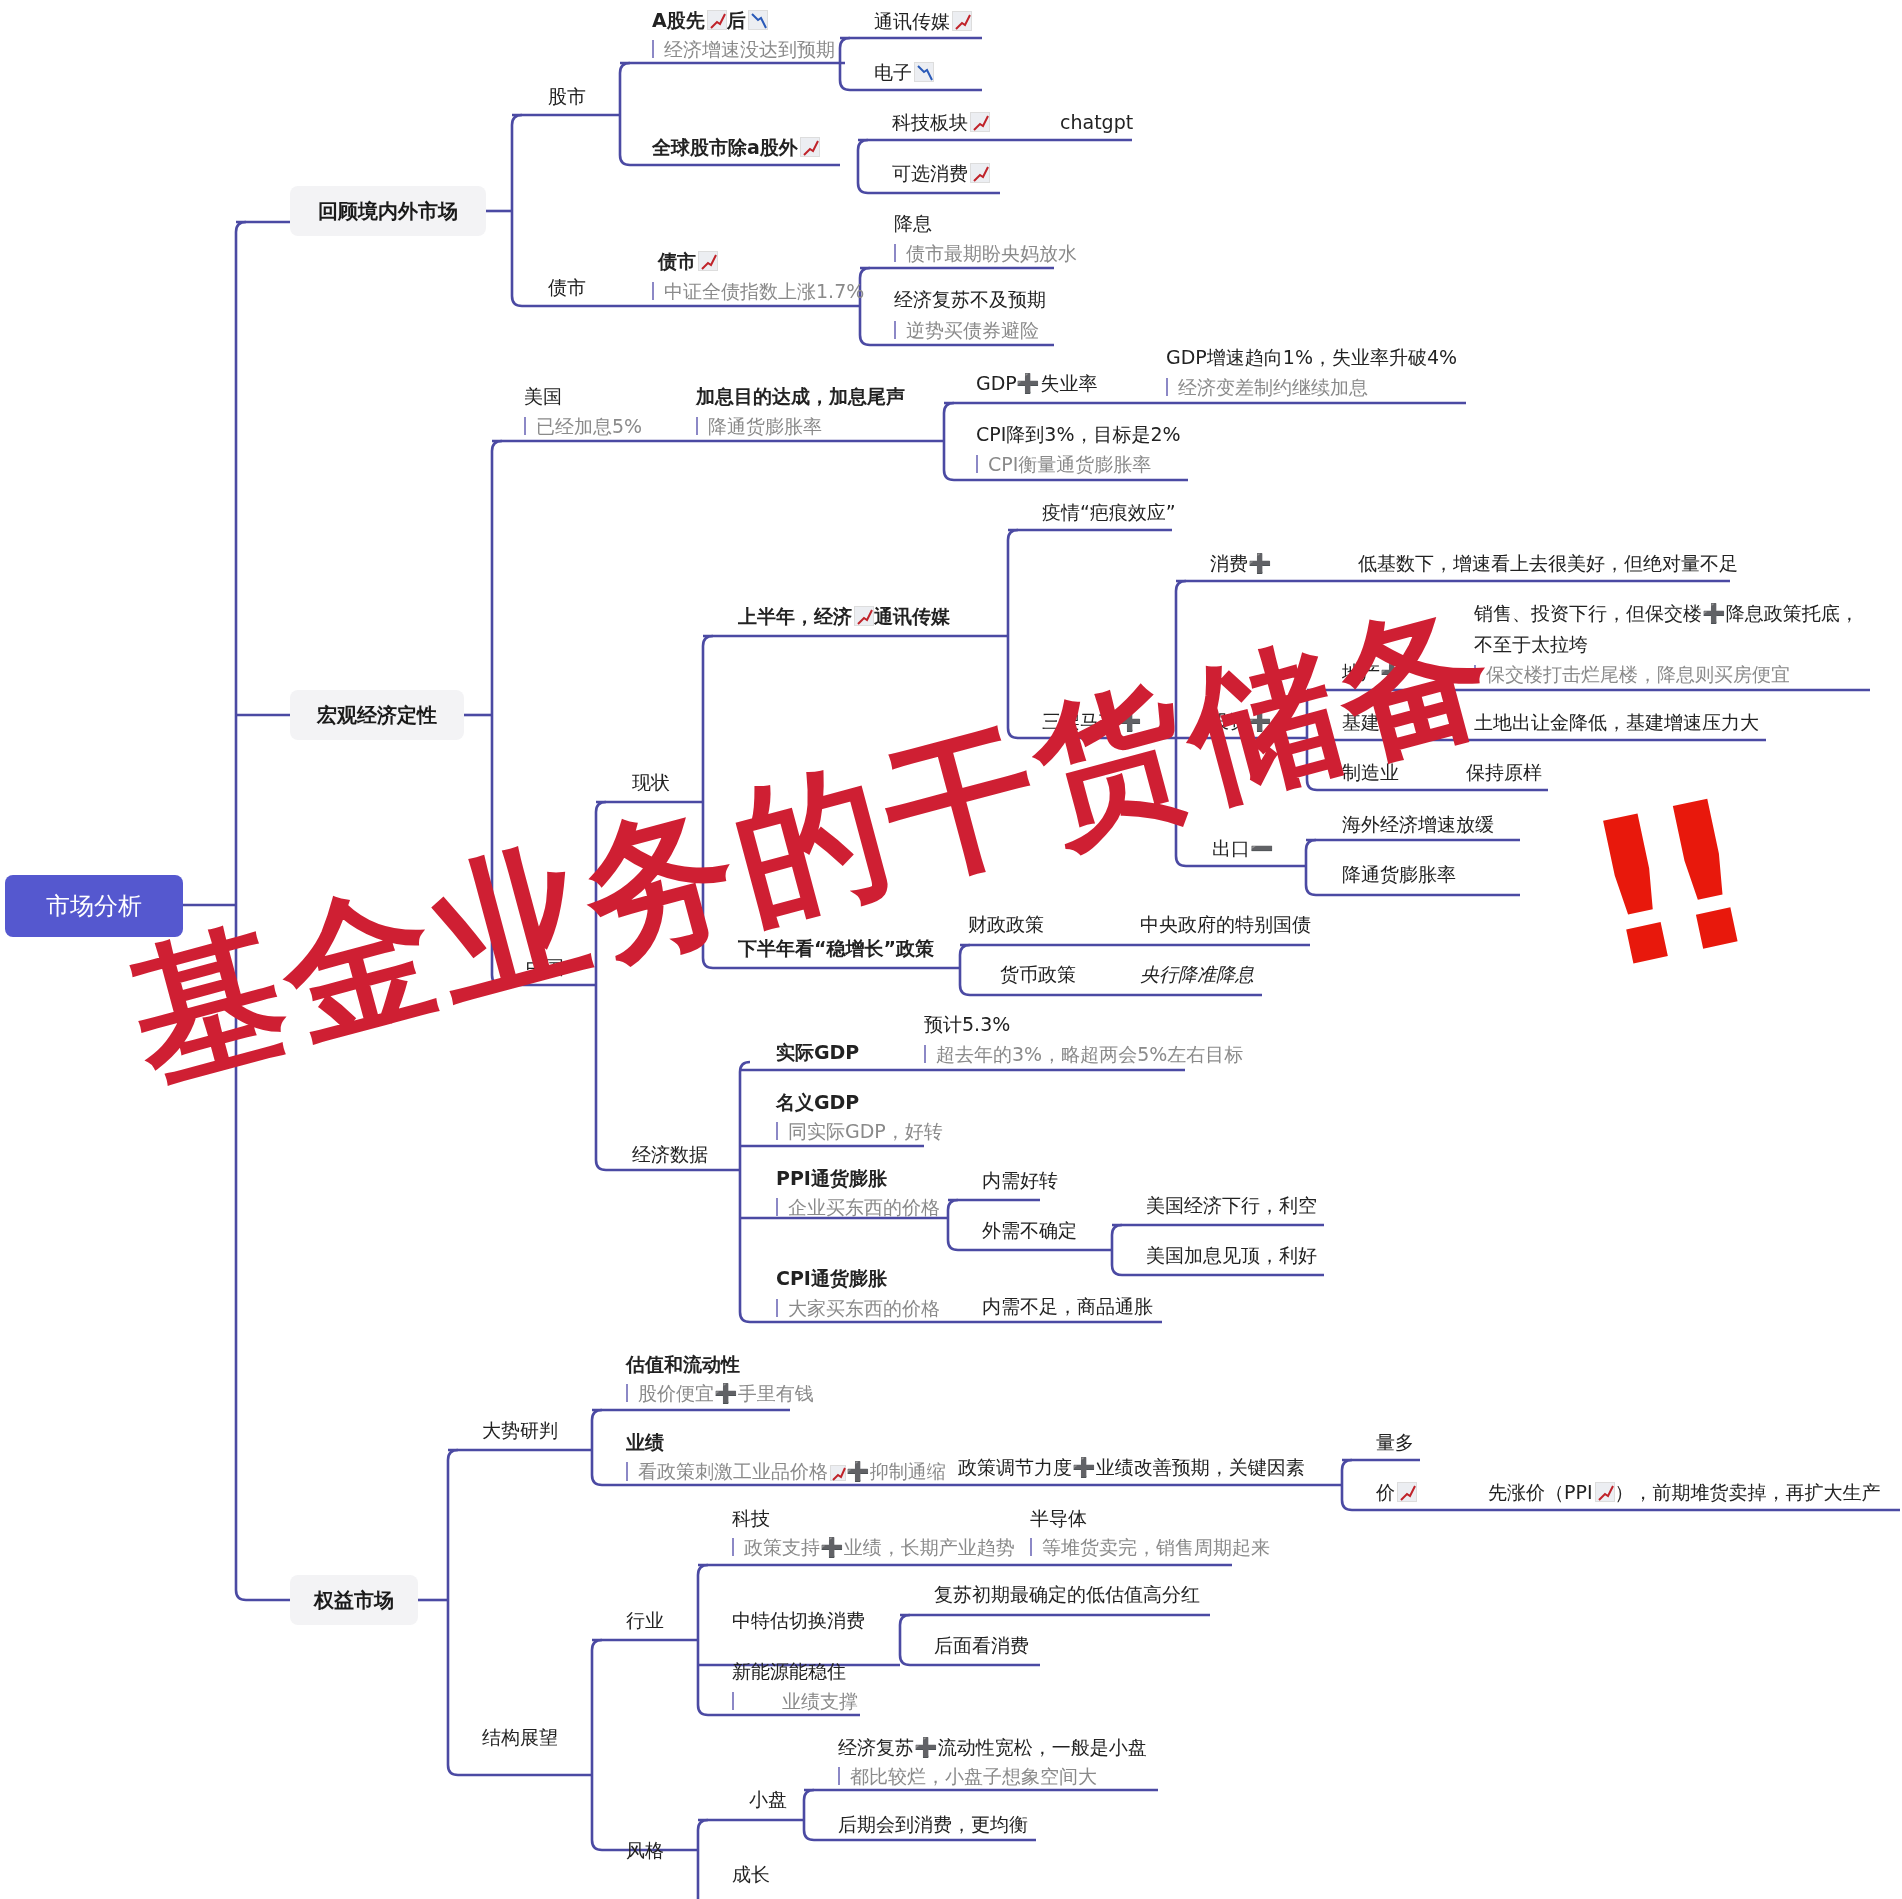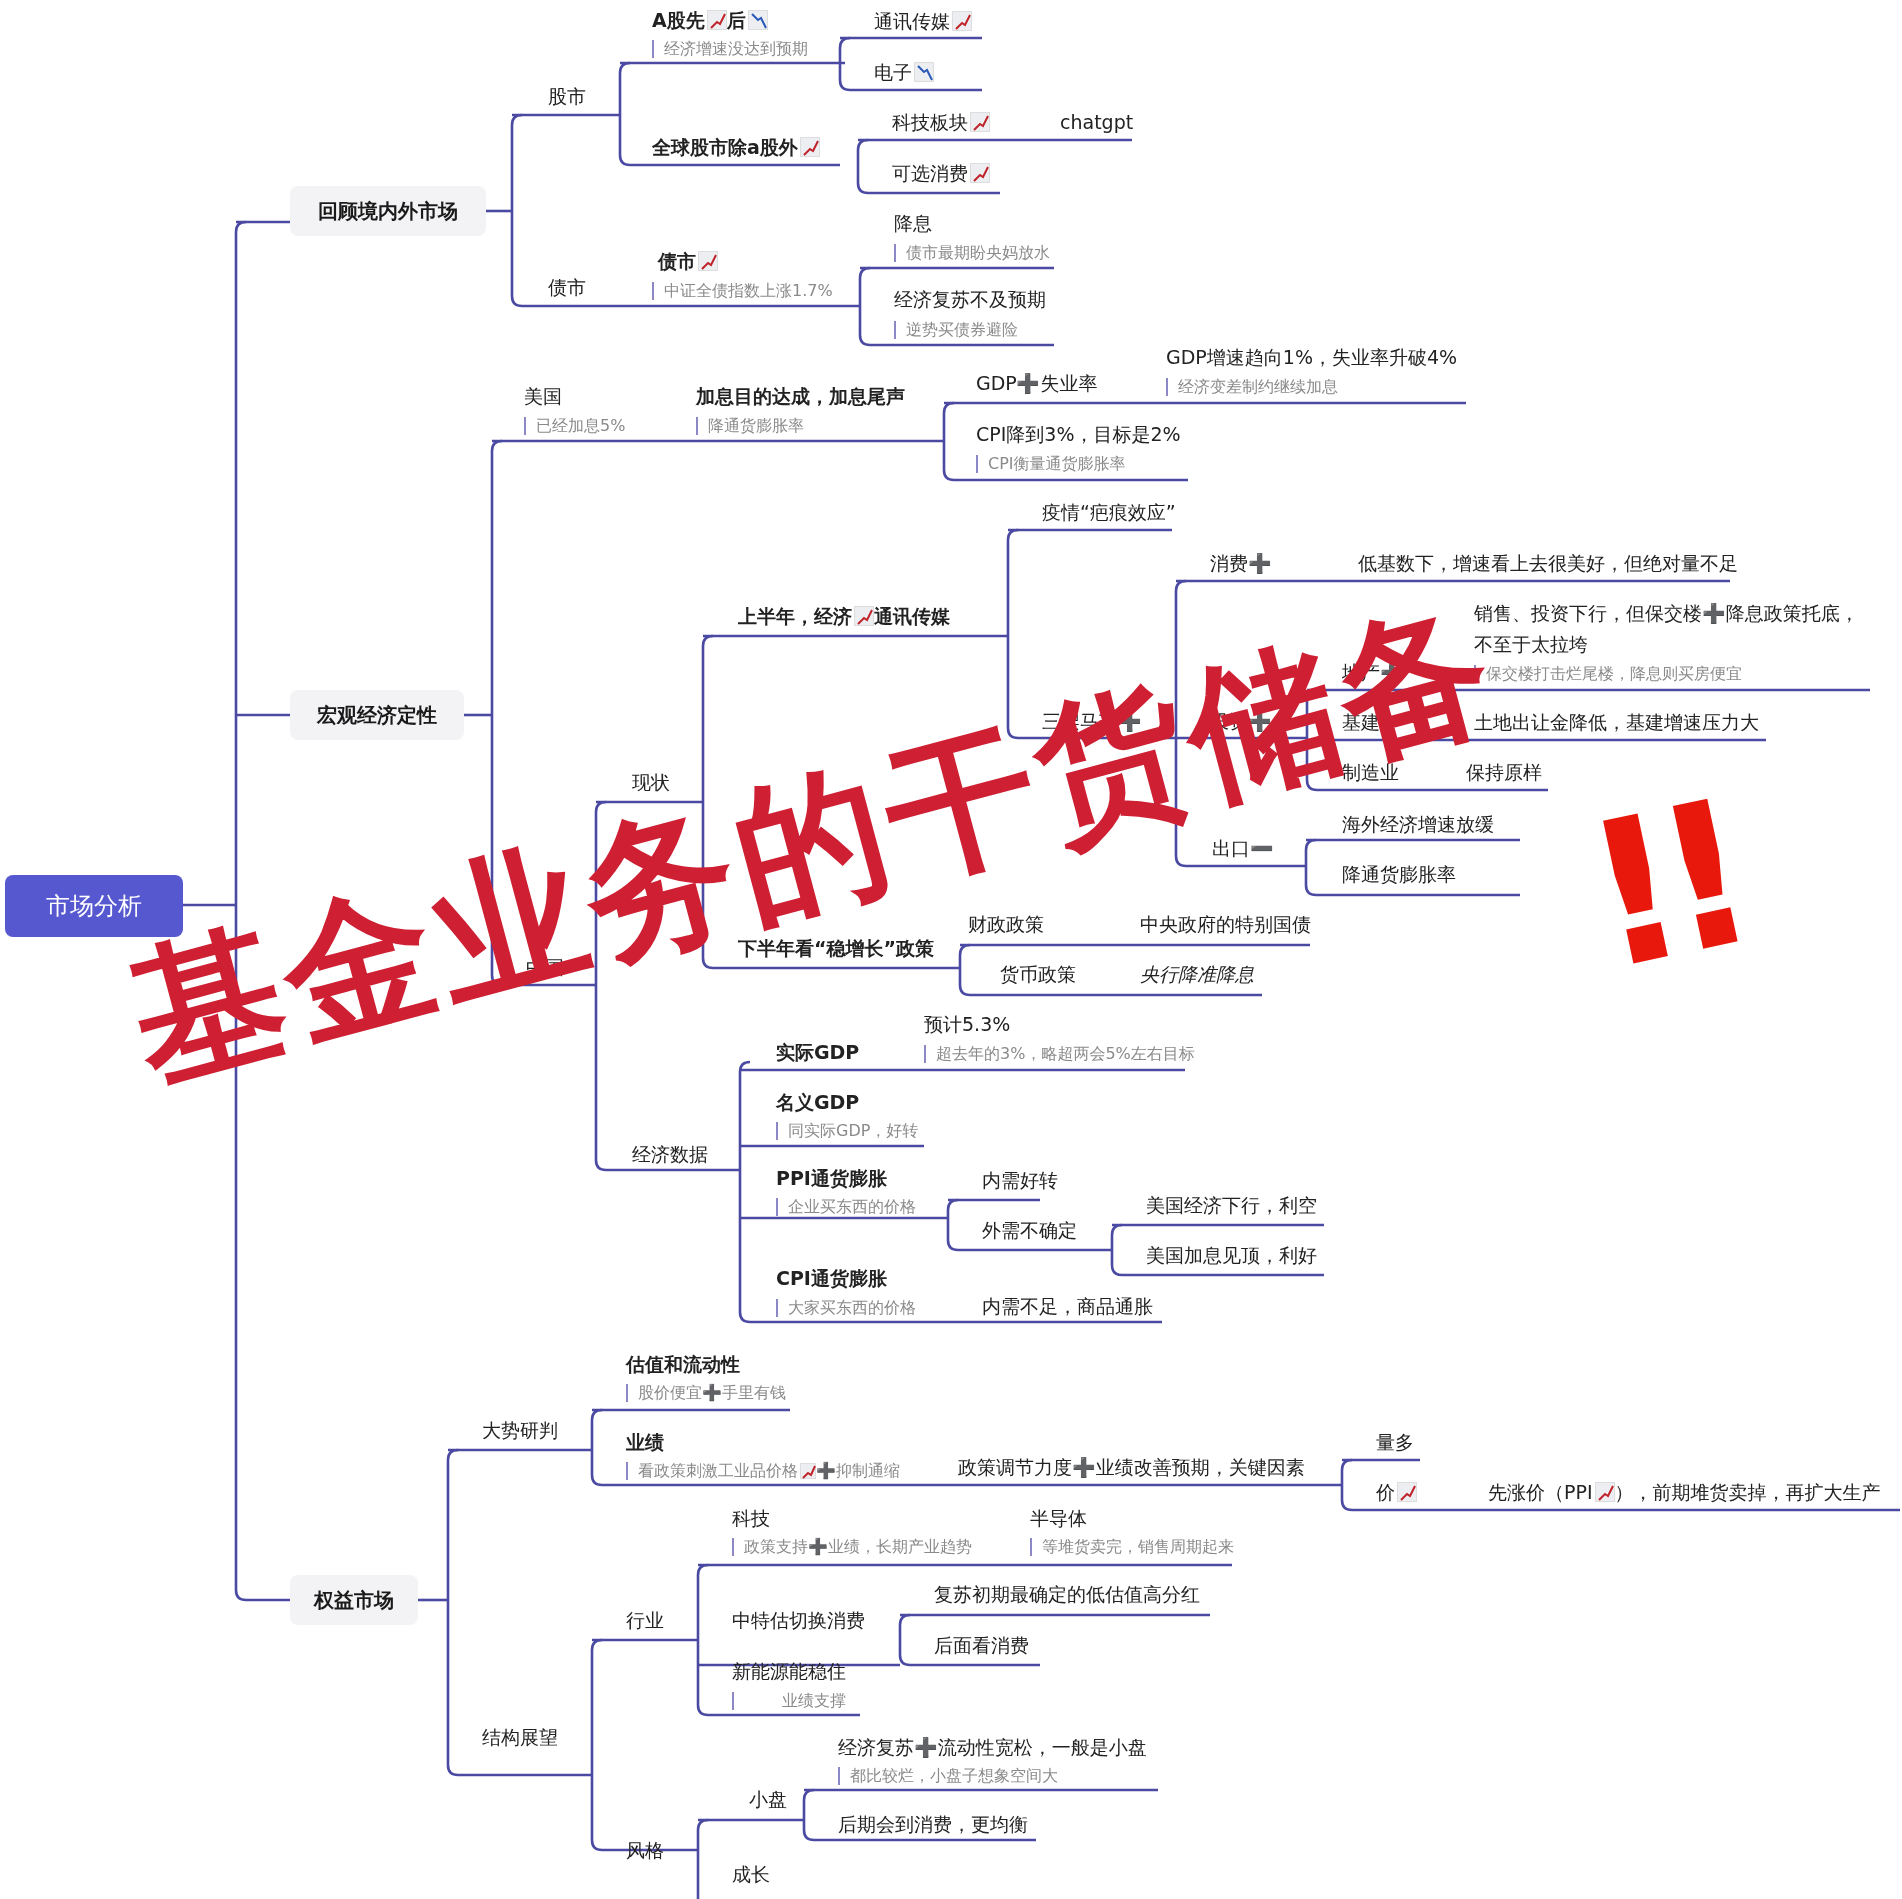--- a/index.html
+++ b/index.html
@@ -1,21 +1,21 @@
 <!DOCTYPE html>
 <html><head>
 <meta charset="utf-8">
 <style>
   html,body{margin:0;padding:0;background:#ffffff;}
   body{width:1902px;height:1899px;position:relative;overflow:hidden;font-family:"DejaVu Sans","Liberation Sans",sans-serif;color:#222;}
   #canvas{position:absolute;left:0;top:0;width:1902px;height:1899px;}
   svg.lines{position:absolute;left:0;top:0;}
   .t{position:absolute;white-space:nowrap;font-size:19px;line-height:24px;color:#222;}
   .b{font-weight:bold;}
-  .note{position:absolute;white-space:nowrap;font-size:16px;line-height:18px;color:#8a8a8a;padding-left:10px;border-left:2px solid #8c88c6;}
+  .note{position:absolute;white-space:nowrap;font-size:19px;line-height:18px;color:#8a8a8a;padding-left:10px;border-left:2px solid #8c88c6;}
   .root{position:absolute;left:5px;top:875px;width:178px;height:62px;background:#5558cf;border-radius:8px;color:#fff;font-size:24px;display:flex;align-items:center;justify-content:center;}
   .main{position:absolute;background:#f3f3f5;border-radius:8px;font-size:20px;font-weight:bold;display:flex;align-items:center;justify-content:center;color:#1a1a1a;height:50px;}
   .ico{display:inline-block;width:20px;height:20px;vertical-align:-3px;margin-left:2px;background:#eceef2;border:1px solid #ddd;box-sizing:border-box;position:relative;}
   .ico svg{position:absolute;left:0;top:0;}
   .wm{position:absolute;left:110px;top:930px;font-size:150px;font-weight:bold;color:#cf1f33;transform:rotate(-15deg);transform-origin:0 0;white-space:nowrap;letter-spacing:6px;font-family:"DejaVu Sans",sans-serif;}
   .bang{position:absolute;left:1590px;top:770px;font-size:200px;font-weight:bold;color:#e8180c;transform:rotate(-12deg);white-space:nowrap;font-family:"DejaVu Sans",sans-serif;letter-spacing:-20px;}
 </style>
 </head>
 <body>
 

